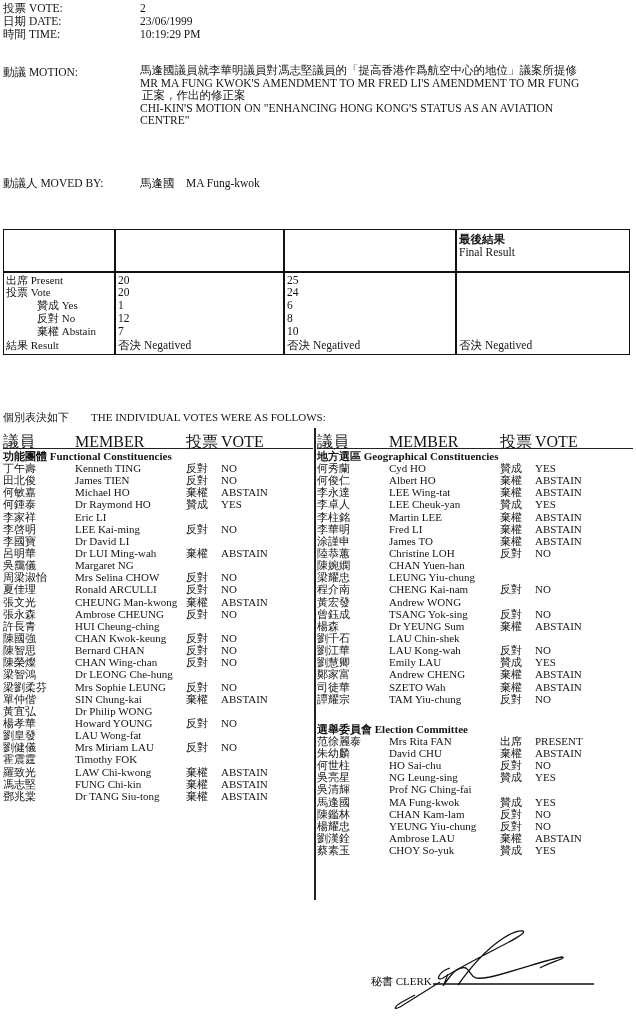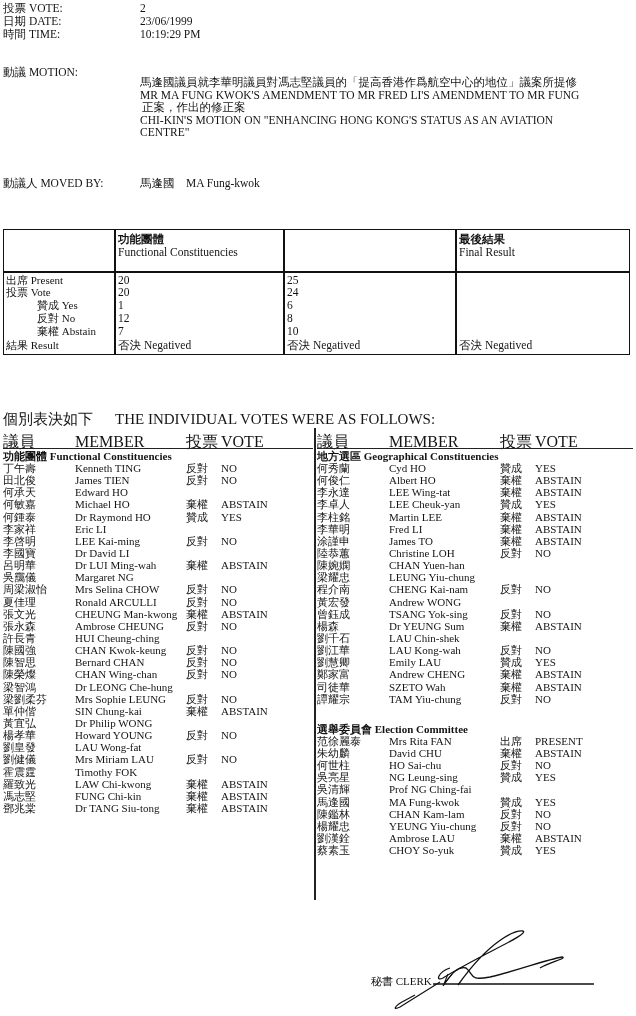--- a/index.html
+++ b/index.html
@@ -4,34 +4,34 @@
 <style>
   html, body { margin:0; padding:0; background:#ffffff; }
   body {
     width:636px; height:1016px; position:relative; overflow:hidden;
     font-family: "Liberation Serif", "DejaVu Serif", serif;
     color:#141414; font-size:11.5px; line-height:1;
   }
   .abs { position:absolute; white-space:nowrap; }
   .hdr-label { left:3px; }
   .hdr-value { left:140px; }
-  .motion-block { position:absolute; left:140px; top:76px; width:490px; line-height:12.6px; font-size:11.5px; white-space:normal; }
+  .motion-block { position:absolute; left:140px; top:64px; width:490px; line-height:12.6px; font-size:11.5px; white-space:normal; }
   .motion-block div { white-space:nowrap; }
 
   
   .sum-table { position:absolute; left:3px; top:229px; width:627px; height:126px; border:1.5px solid #111; box-sizing:border-box; }
   .sum-table .vline { position:absolute; top:0; bottom:0; width:1.5px; background:#111; }
   .sum-table .hline { position:absolute; left:0; right:0; height:1.5px; background:#111; top:41px; }
   .sum-head { position:absolute; top:3px; line-height:12.5px; font-size:11.5px; }
   .sum-head .zh { font-weight:bold; }
   .sum-row-label { position:absolute; left:2px; font-size:11px; }
   .sum-cell { position:absolute; font-size:11.5px; }
 
   
-  .votes-title { position:absolute; left:3px; top:412px; font-size:15px; }
+  .votes-title { position:absolute; left:3px; top:412px; font-size:11px; }
   .votes-title .en { margin-left:22px; }
   .col { position:absolute; top:432px; }
   .col-left { left:3px; width:310px; }
   .col-right { left:317px; width:316px; }
   .vdivider { position:absolute; left:314px; top:428px; width:1.5px; height:472px; background:#222; }
   .col-head { position:relative; height:14px; font-size:16px; }
   .col-head span { position:absolute; top:2px; }
   .head-rule { position:absolute; left:0; right:0; top:16px; height:1.3px; background:#222; }
   .rows { position:relative; top:4px; }
   .section-title { height:12px; font-weight:bold; font-size:11px; line-height:12px; }
@@ -66,24 +66,20 @@
 
 <div class="abs hdr-label" style="top:178px">動議人 MOVED BY:</div>
 <div class="abs hdr-value" style="top:178px">馬逢國　MA Fung-kwok</div>
 
 <div class="sum-table">
   <div class="vline" style="left:110px"></div>
   <div class="vline" style="left:279px"></div>
   <div class="vline" style="left:451px"></div>
   <div class="hline"></div>
 
-  <div class="sum-head" style="left:114px">
-    <div class="zh">功能團體</div>
-    <div>Functional Constituencies</div>
-  </div>
   <div class="sum-head" style="left:455px">
     <div class="zh">最後結果</div>
     <div>Final Result</div>
   </div>
 
   <div class="sum-row-label" style="top:45px">出席 Present</div>
   <div class="sum-cell" style="left:114px;top:45px">20</div>
   <div class="sum-cell" style="left:283px;top:45px">25</div>
 
   <div class="sum-row-label" style="top:57px">投票 Vote</div>
@@ -130,26 +126,20 @@
         <span class="c-vzh">反對</span>
         <span class="c-ven">NO</span>
       </div>
       <div class="row">
         <span class="c-zh">田北俊</span>
         <span class="c-en">James TIEN</span>
         <span class="c-vzh">反對</span>
         <span class="c-ven">NO</span>
       </div>
       <div class="row">
-        <span class="c-zh">何承天</span>
-        <span class="c-en">Edward HO</span>
-        <span class="c-vzh"></span>
-        <span class="c-ven"></span>
-      </div>
-      <div class="row">
         <span class="c-zh">何敏嘉</span>
         <span class="c-en">Michael HO</span>
         <span class="c-vzh">棄權</span>
         <span class="c-ven">ABSTAIN</span>
       </div>
       <div class="row">
         <span class="c-zh">何鍾泰</span>
         <span class="c-en">Dr Raymond HO</span>
         <span class="c-vzh">贊成</span>
         <span class="c-ven">YES</span>

